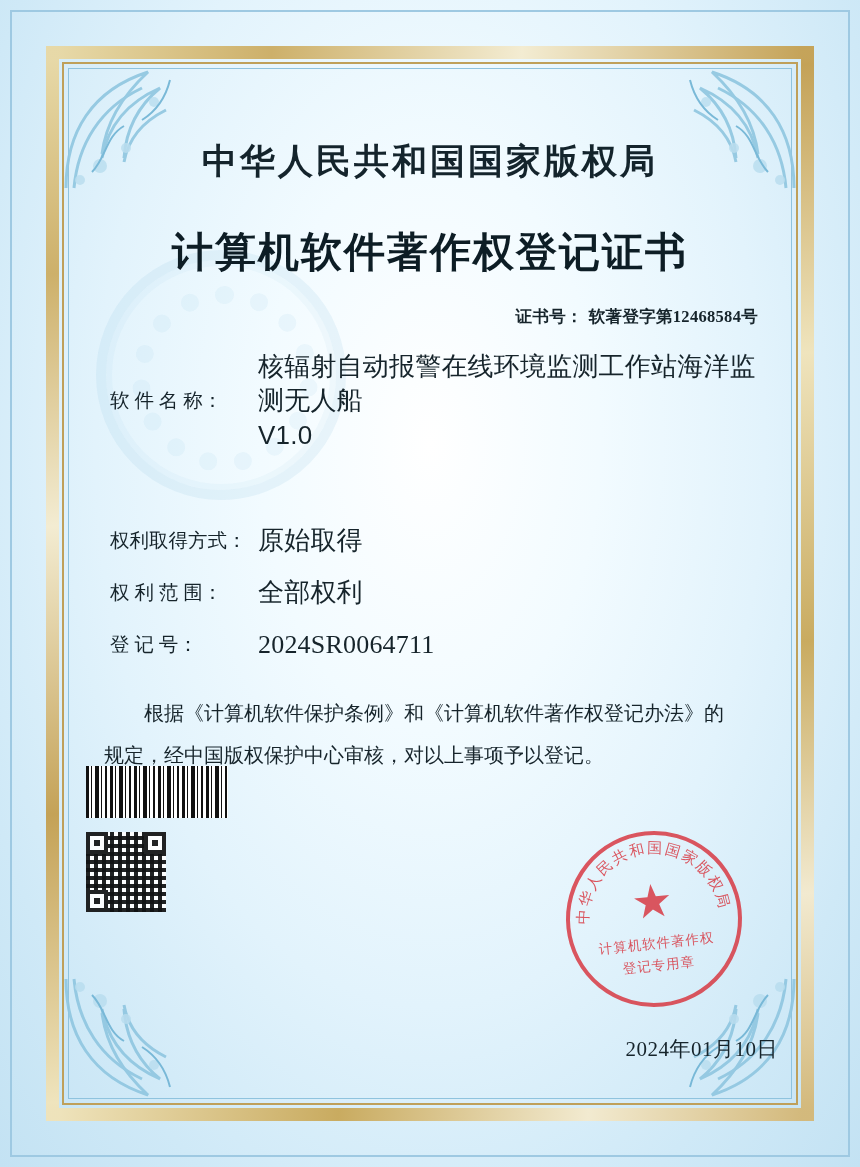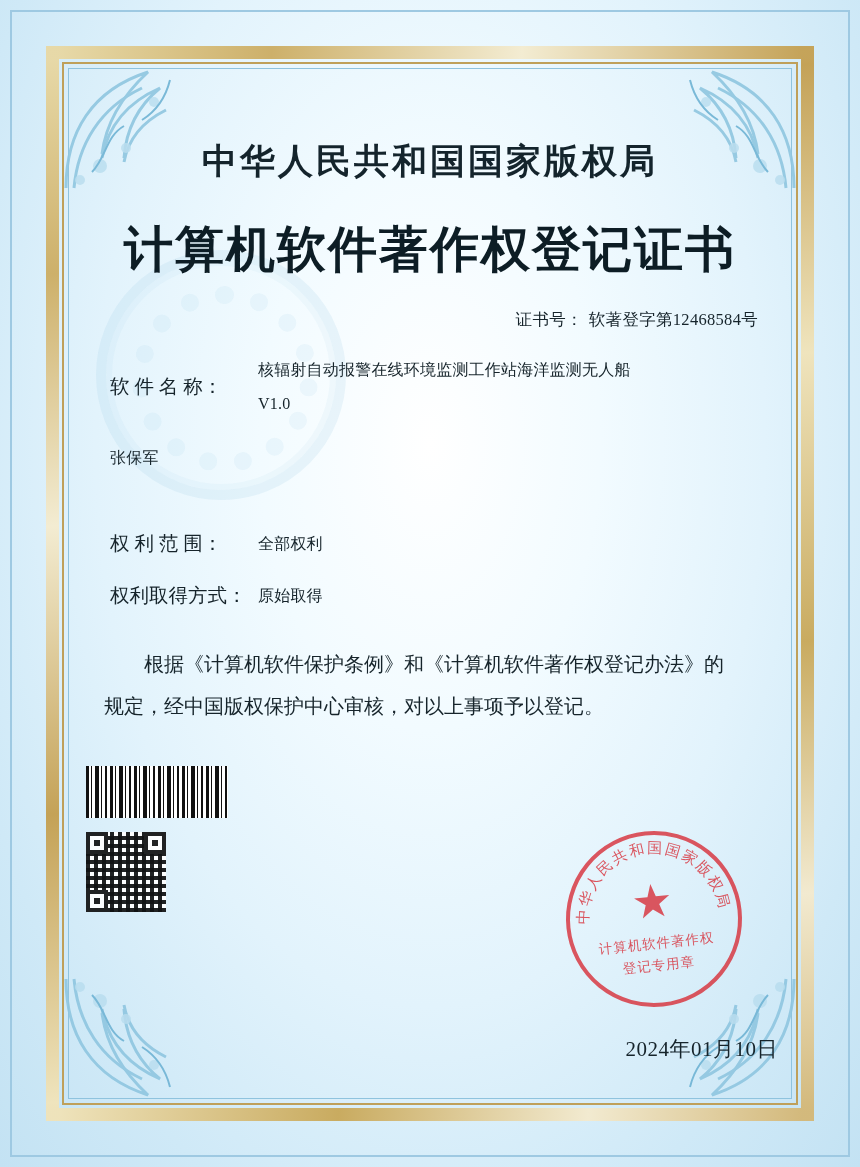--- a/index.html
+++ b/index.html
@@ -120,35 +120,35 @@
     text-align: center;
     font-size: 35px;
     letter-spacing: 3px;
     color: #14242c;
     font-weight: bold;
     margin-top: 42px;
     font-family: "Liberation Serif", serif;
   }
   .title-main {
     text-align: center;
-    font-size: 49px;
+    font-size: 41px;
     letter-spacing: 2px;
     color: #0d1d25;
     font-weight: bold;
-    margin-top: 32px;
+    margin-top: 40px;
     font-family: "Liberation Serif", serif;
   }
 
   .cert-no {
     margin-top: 26px;
     text-align: right;
     padding-right: 14px;
     font-size: 16.5px;
     color: #16242b;
-    font-weight: normal;
+    font-weight: bold;
     letter-spacing: 0.3px;
   }
   .cert-no .cert-no-label { margin-right: 6px; }
 
   .fields {
     margin-top: 22px;
     padding-left: 22px;
   }
   .field-row {
     display: flex;
@@ -157,28 +157,28 @@
   }
   .field-label {
     width: 148px;
     flex: 0 0 148px;
     font-size: 19.5px;
     color: #16242b;
     line-height: 34px;
     white-space: nowrap;
   }
   .field-value {
-    font-size: 16px;
+    font-size: 26px;
     color: #16242b;
     line-height: 34px;
     flex: 1;
     letter-spacing: 0.2px;
   }
   .field-value .line2 { display: block; }
-  .field-value .line3 { display: block; font-family: Liberation Serif, serif; }
+  .field-value .line3 { display: block; font-family: Liberation Sans, sans-serif; }
 
   .gap-big { height: 46px; }
   .gap-mid { height: 14px; }
 
   .fields-lower .field-row { margin-bottom: 18px; }
 
   .paragraph {
     margin-top: 30px;
     padding-left: 16px;
     padding-right: 6px;
@@ -402,33 +402,36 @@
         <div class="field-label">软 件 名 称：</div>
         <div class="field-value">
           <span>核辐射自动报警在线环境监测工作站海洋监测无人船</span>
           <span class="line3">V1.0</span>
         </div>
       </div>
 
       <div class="gap-mid"></div>
 
       <div class="field-row">
-        <div class="field-value">张保军</div>
       </div>
 
       <div class="gap-big"></div>
 
       <div class="fields-lower">
+        <div class="field-row">
+          <div class="field-label">权利取得方式：</div>
+          <div class="field-value">原始取得</div>
+        </div>
         <div class="field-row">
           <div class="field-label">权 利 范 围：</div>
           <div class="field-value">全部权利</div>
         </div>
         <div class="field-row">
-          <div class="field-label">权利取得方式：</div>
-          <div class="field-value">原始取得</div>
+          <div class="field-label">登 记 号：</div>
+          <div class="field-value">2024SR0064711</div>
         </div>
       </div>
     </div>
 
     <div class="paragraph">
       <span class="indent"></span><span>根据《计算机软件保护条例》和《计算机软件著作权登记办法》的</span><br>
       <span>规定，经中国版权保护中心审核，对以上事项予以登记。</span>
     </div>
 
   </div>

